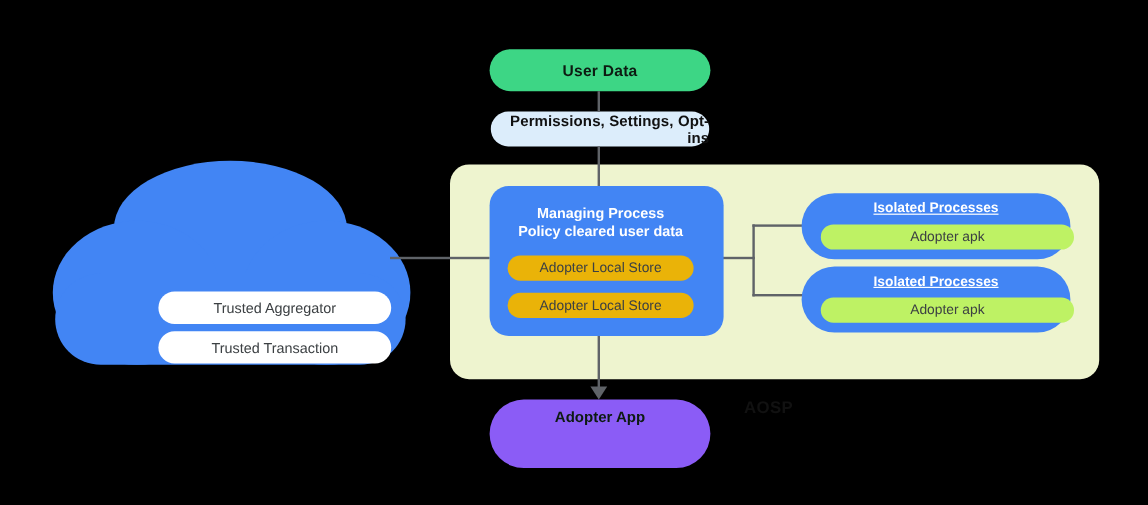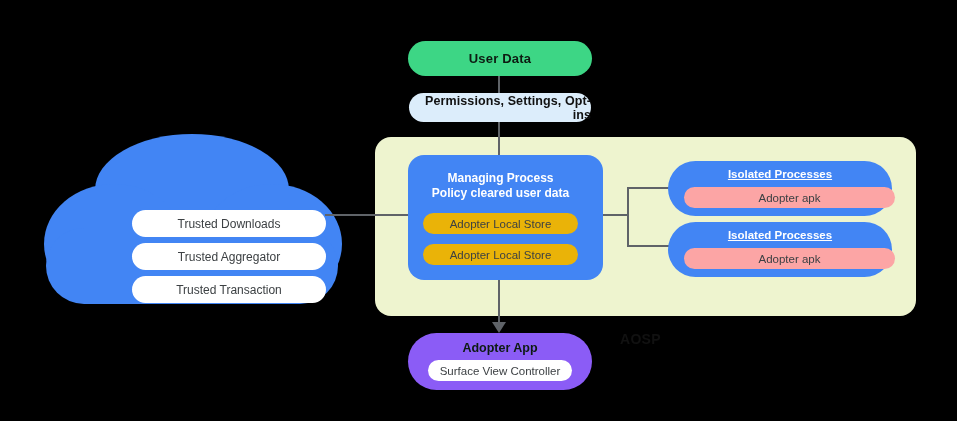--- a/index.html
+++ b/index.html
@@ -36,21 +36,21 @@
   #mp-store-0{top:58px;}
   #mp-store-1{top:89px;}
 
   
   .iso{position:absolute;left:668px;width:224px;height:55px;background:#4285F4;
       border-radius:999px;}
   #iso-0{top:161px;}
   #iso-1{top:222px;}
   .iso-title{position:absolute;left:0;top:7px;width:224px;text-align:center;color:#fff;
       font-size:11.5px;font-weight:bold;text-decoration:underline;}
-  .iso-sub{position:absolute;left:16px;top:26px;width:211px;height:21px;background:#fca5a5;
+  .iso-sub{position:absolute;left:16px;top:26px;width:211px;height:21px;background:#bef264;
       border-radius:999px;display:flex;align-items:center;justify-content:center;
       color:#3c4043;font-size:11.5px;}
 
   
   #adopter-app{position:absolute;left:408px;top:333px;width:184px;height:57px;
       background:#8b5cf6;border-radius:999px;}
   #aa-title{position:absolute;left:0;top:8px;width:184px;text-align:center;
       color:#0d1b12;font-size:12.5px;font-weight:bold;}
   #aa-sub{position:absolute;left:20px;top:27px;width:144px;height:21px;background:#fff;
       border-radius:999px;display:flex;align-items:center;justify-content:center;
@@ -83,21 +83,20 @@
 
   <div id="cloud-wrap">
     <svg width="304" height="182" viewBox="0 0 304 182" style="position:absolute;left:0;top:0;">
       <g fill="#4285F4">
         <ellipse cx="152" cy="62" rx="97" ry="56"></ellipse>
         <ellipse cx="74" cy="116" rx="70" ry="60"></ellipse>
         <ellipse cx="232" cy="116" rx="70" ry="60"></ellipse>
         <rect x="6" y="100" width="292" height="76" rx="38"></rect>
       </g>
     </svg>
-    <div class="pill cloud-pill" id="cloud-pill-0">Trusted Downloads</div>
     <div class="pill cloud-pill" id="cloud-pill-1">Trusted Aggregator</div>
     <div class="pill cloud-pill" id="cloud-pill-2">Trusted Transaction</div>
   </div>
 
   <div class="pill" id="user-data">User Data</div>
 
   <div class="pill" id="permissions">Permissions,  Settings, Opt-ins</div>
 
   <div class="conn vline" style="left:498px;top:76px;height:17px;"></div>
 
@@ -129,16 +128,15 @@
     <div class="iso-title">Isolated Processes</div>
     <div class="iso-sub">Adopter apk</div>
   </div>
   <div class="iso" id="iso-1">
     <div class="iso-title">Isolated Processes</div>
     <div class="iso-sub">Adopter apk</div>
   </div>
 
   <div id="adopter-app">
     <div id="aa-title">Adopter App</div>
-    <div id="aa-sub">Surface View Controller</div>
   </div>
 
 </div>
 
 </body></html>

